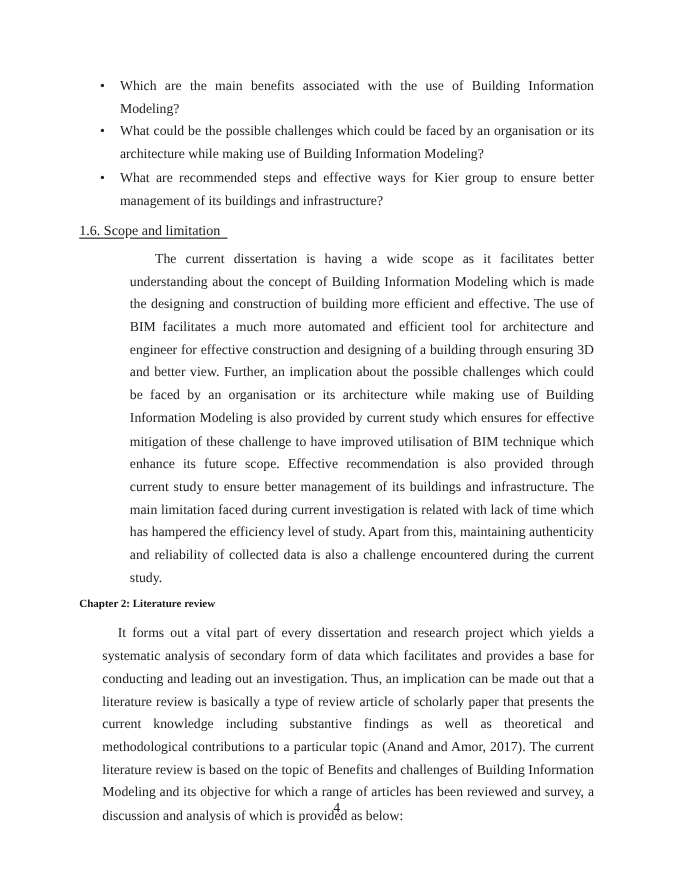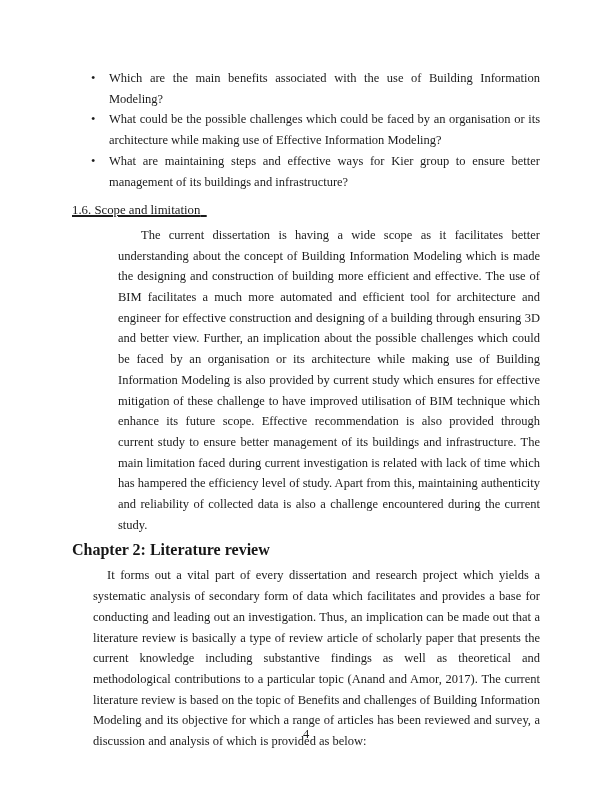--- a/index.html
+++ b/index.html
@@ -35,21 +35,20 @@
     position: absolute;
     left: 19px;
     top: 0;
     font-size: 12.5px;
   }
   .section-heading {
     margin: 8px 0 0 0;
     font-size: 12.8px;
     font-weight: normal;
     line-height: 20.7px;
-    text-decoration: underline;
   }
   .underlined {
     text-decoration: underline;
     text-underline-offset: 2px;
   }
   .underlined::after {
     content: "\00a0\00a0";
   }
   .body-par {
     margin: 0;
@@ -60,21 +59,21 @@
     text-indent: 23px;
     margin-left: 46px;
   }
   .par-literature {
     margin-top: 5px;
     text-indent: 14px;
     margin-left: 21px;
   }
   .chapter-heading {
     margin: 4px 0 0 0;
-    font-size: 16px;
+    font-size: 10px;
     font-weight: bold;
     line-height: 21px;
     color: #161616;
   }
   .page-number {
     position: absolute;
     top: 724px;
     left: 0;
     width: 100%;
     text-align: center;
@@ -87,25 +86,25 @@
 
 <div class="page">
 
   <ul class="bullet-list">
     <li class="bullet-item">
       <span class="bullet-dot">•</span>
       <span>Which are the main benefits associated with the use of Building Information Modeling?</span>
     </li>
     <li class="bullet-item">
       <span class="bullet-dot">•</span>
-      <span>What could be the possible challenges which could be faced by an organisation or its architecture while making use of Effective Information Modeling?</span>
+      <span>What could be the possible challenges which could be faced by an organisation or its architecture while making use of Building Information Modeling?</span>
     </li>
     <li class="bullet-item">
       <span class="bullet-dot">•</span>
-      <span>What are maintaining steps and effective ways for Kier group to ensure better management of its buildings and infrastructure?</span>
+      <span>What are recommended steps and effective ways for Kier group to ensure better management of its buildings and infrastructure?</span>
     </li>
   </ul>
 
   <h3 class="section-heading">
     <span class="underlined">1.6. Scope and limitation</span>
   </h3>
 
   <p class="body-par par-scope">The current dissertation is having a wide scope as it facilitates better understanding about the concept of Building Information Modeling which is made the designing and construction of building more efficient and effective. The use of BIM facilitates a much more automated and efficient tool for architecture and engineer for effective construction and designing of a building through ensuring 3D and better view. Further, an implication about the possible challenges which could be faced by an organisation or its architecture while making use of Building Information Modeling is also provided by current study which ensures for effective mitigation of these challenge to have improved utilisation of BIM technique which enhance its future scope. Effective recommendation is also provided through current study to ensure better management of its buildings and infrastructure. The main limitation faced during current investigation is related with lack of time which has hampered the efficiency level of study. Apart from this, maintaining authenticity and reliability of collected data is also a challenge encountered during the current study.</p>
 
   <h1 class="chapter-heading">Chapter 2: Literature review</h1>

